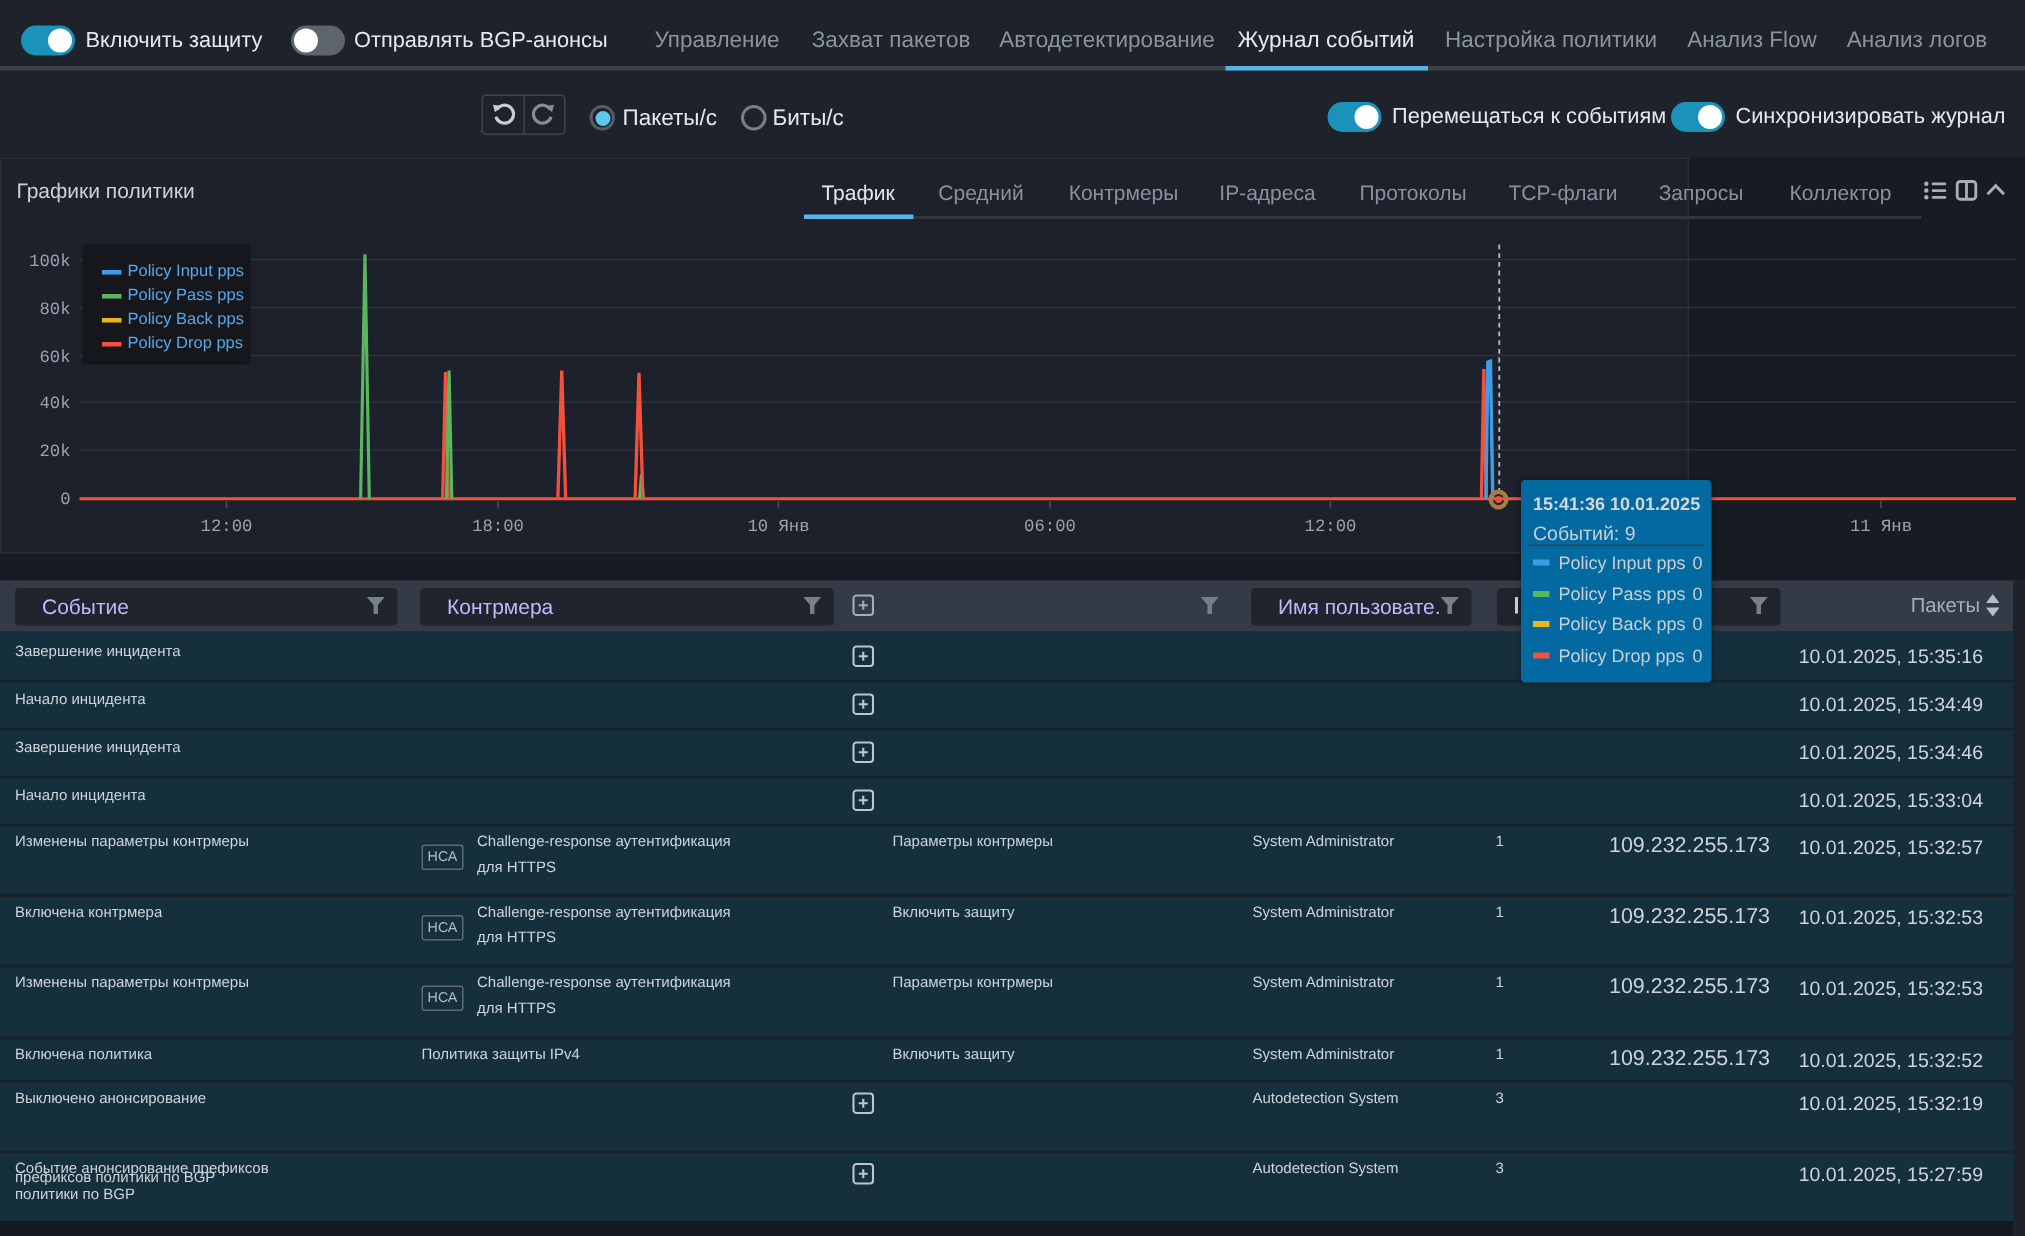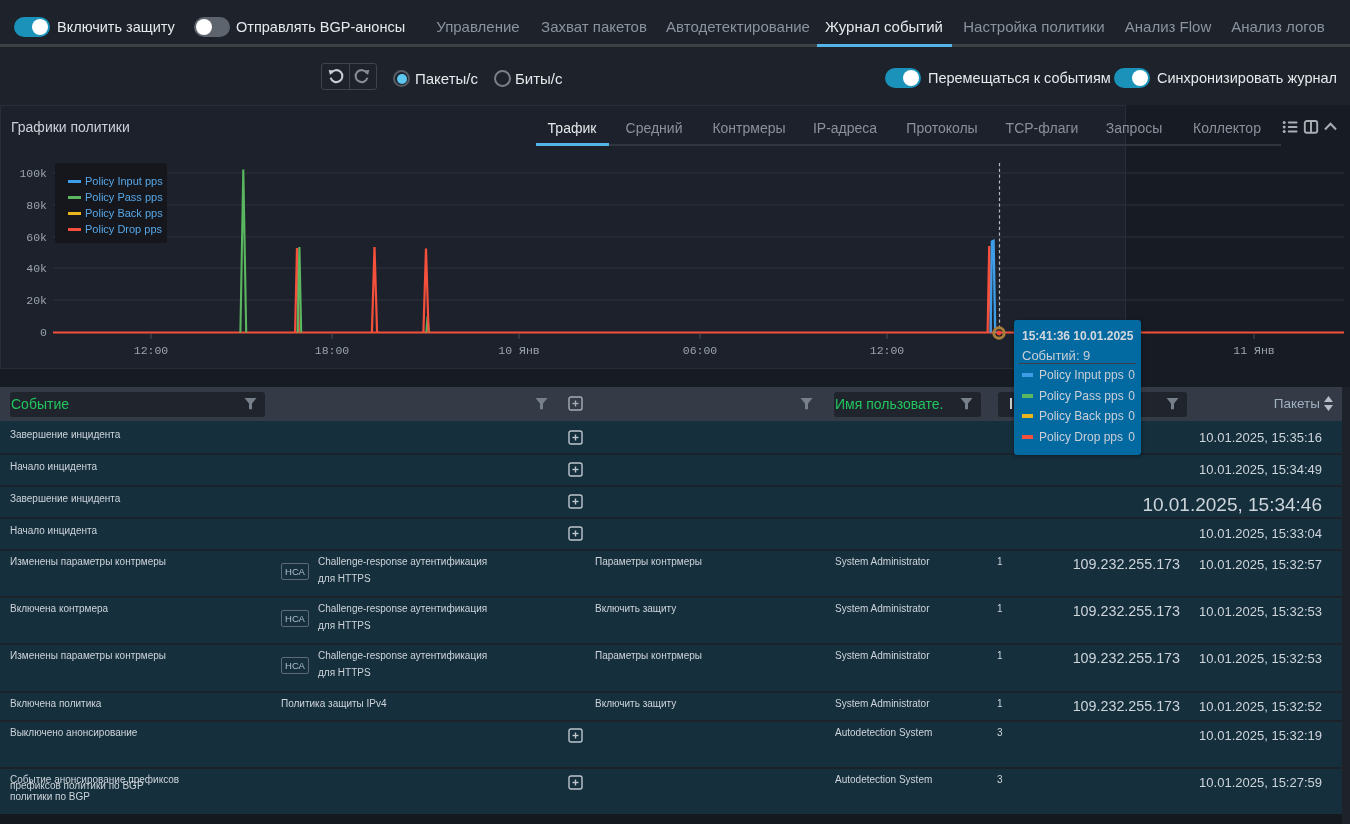--- a/index.html
+++ b/index.html
@@ -40,21 +40,21 @@
   #ptabline { position:absolute; left:535px; top:38px; width:745px; height:2px; background:#31363e; }
   #ptab-underline { position:absolute; left:535px; top:37px; width:73px; height:3px; background:#53b5e8; z-index:2; }
 
   #legend { position:absolute; left:54px; top:57px; width:112px; height:80px; background:#15171c; border-radius:2px; z-index:3; }
   .lrow { position:absolute; left:13px; height:16px; display:flex; align-items:center; }
   .ldash { width:13px; height:3px; margin-right:4px; }
   .lrow span { font-size:11px; color:#57a7e8; white-space:nowrap; }
 
   
   #thead { position:absolute; left:0; top:387px; width:1350px; height:34px; background:#343b46; }
-  .finput { position:absolute; top:5px; height:25px; background:#1f242d; border-radius:3px; color:#22c55e; font-size:14px; line-height:25px; padding-left:1px; }
+  .finput { position:absolute; top:5px; height:25px; background:#1f242d; border-radius:3px; color:#c4b5fd; font-size:14px; line-height:25px; padding-left:18px; }
   .funnel { position:absolute; top:11px; }
   #tbody { position:absolute; left:0; top:421px; width:1342px; height:393px; background:#162f3d; }
   .rowsep { position:absolute; left:0; width:1342px; height:2px; background:#1b222a; }
   .cell { position:absolute; font-size:10px; color:#cdd4da; white-space:nowrap; }
   .cellr { position:absolute; font-size:14.3px; color:#cdd4da; white-space:nowrap; transform:translateX(-100%); }
   .badge { position:absolute; width:28px; height:17px; border:1px solid #5c6b77; border-radius:2px; color:#aebecb; font-size:9.5px; text-align:center; line-height:16px; }
   #scrolltrack { position:absolute; left:1342px; top:387px; width:8px; height:437px; background:#1e222a; }
   #belowtable { position:absolute; left:0; top:814px; width:1342px; height:10px; background:#14181f; }
 
   .plus-ico { position:absolute; }
@@ -209,20 +209,21 @@
       </div>
     <div class="lrow" style="top:58px;">
         <div class="ldash" style="background:#f4503c;"></div>
         <span>Policy Drop pps</span>
       </div>
   </div>
 </div>
 
 <div id="thead">
   <div class="finput" style="left:10px; width:255px;">Событие</div>
+  <div class="finput" style="left:280px; width:276px;">Контрмера</div>
   <div class="finput" style="left:834px; width:147px;">Имя пользовате.</div>
   <div class="finput" style="left:998px; width:189px;"></div>
 
   <svg class="funnel" style="left:244px;" width="13" height="12">
       <polygon points="0.5,0 12.5,0 8,5.4 8,11.3 5,11.3 5,5.4" fill="#77808a"></polygon>
     </svg>
   <svg class="funnel" style="left:535px;" width="13" height="12">
       <polygon points="0.5,0 12.5,0 8,5.4 8,11.3 5,11.3 5,5.4" fill="#77808a"></polygon>
     </svg>
   <svg class="funnel" style="left:800px;" width="13" height="12">
@@ -264,21 +265,21 @@
       <line x1="4.5" y1="7.5" x2="10.5" y2="7.5" stroke="#bdc5cd" stroke-width="1.4"></line>
     </svg>
     <div class="cellr" style="left:1322px; top:41px; font-size:13px;">10.01.2025, 15:34:49</div>
     <div class="rowsep" style="top:64px;"></div>
     <div class="cell" style="left:10px; top:72px;">Завершение инцидента</div>
     <svg class="plus-ico" style="left:568px; top:72.5px;" width="15" height="15" viewBox="0 0 15 15">
       <rect x="1" y="1" width="13" height="13" rx="2" fill="none" stroke="#bdc5cd" stroke-width="1.4"></rect>
       <line x1="7.5" y1="4.5" x2="7.5" y2="10.5" stroke="#bdc5cd" stroke-width="1.4"></line>
       <line x1="4.5" y1="7.5" x2="10.5" y2="7.5" stroke="#bdc5cd" stroke-width="1.4"></line>
     </svg>
-    <div class="cellr" style="left:1322px; top:73px; font-size:19px;">10.01.2025, 15:34:46</div>
+    <div class="cellr" style="left:1322px; top:73px; font-size:13px;">10.01.2025, 15:34:46</div>
     <div class="rowsep" style="top:96px;"></div>
     <div class="cell" style="left:10px; top:104px;">Начало инцидента</div>
     <svg class="plus-ico" style="left:568px; top:104.5px;" width="15" height="15" viewBox="0 0 15 15">
       <rect x="1" y="1" width="13" height="13" rx="2" fill="none" stroke="#bdc5cd" stroke-width="1.4"></rect>
       <line x1="7.5" y1="4.5" x2="7.5" y2="10.5" stroke="#bdc5cd" stroke-width="1.4"></line>
       <line x1="4.5" y1="7.5" x2="10.5" y2="7.5" stroke="#bdc5cd" stroke-width="1.4"></line>
     </svg>
     <div class="cellr" style="left:1322px; top:105px; font-size:13px;">10.01.2025, 15:33:04</div>
     <div class="rowsep" style="top:128px;"></div>
     <div class="cell" style="left:10px; top:135px;">Изменены параметры контрмеры</div>

